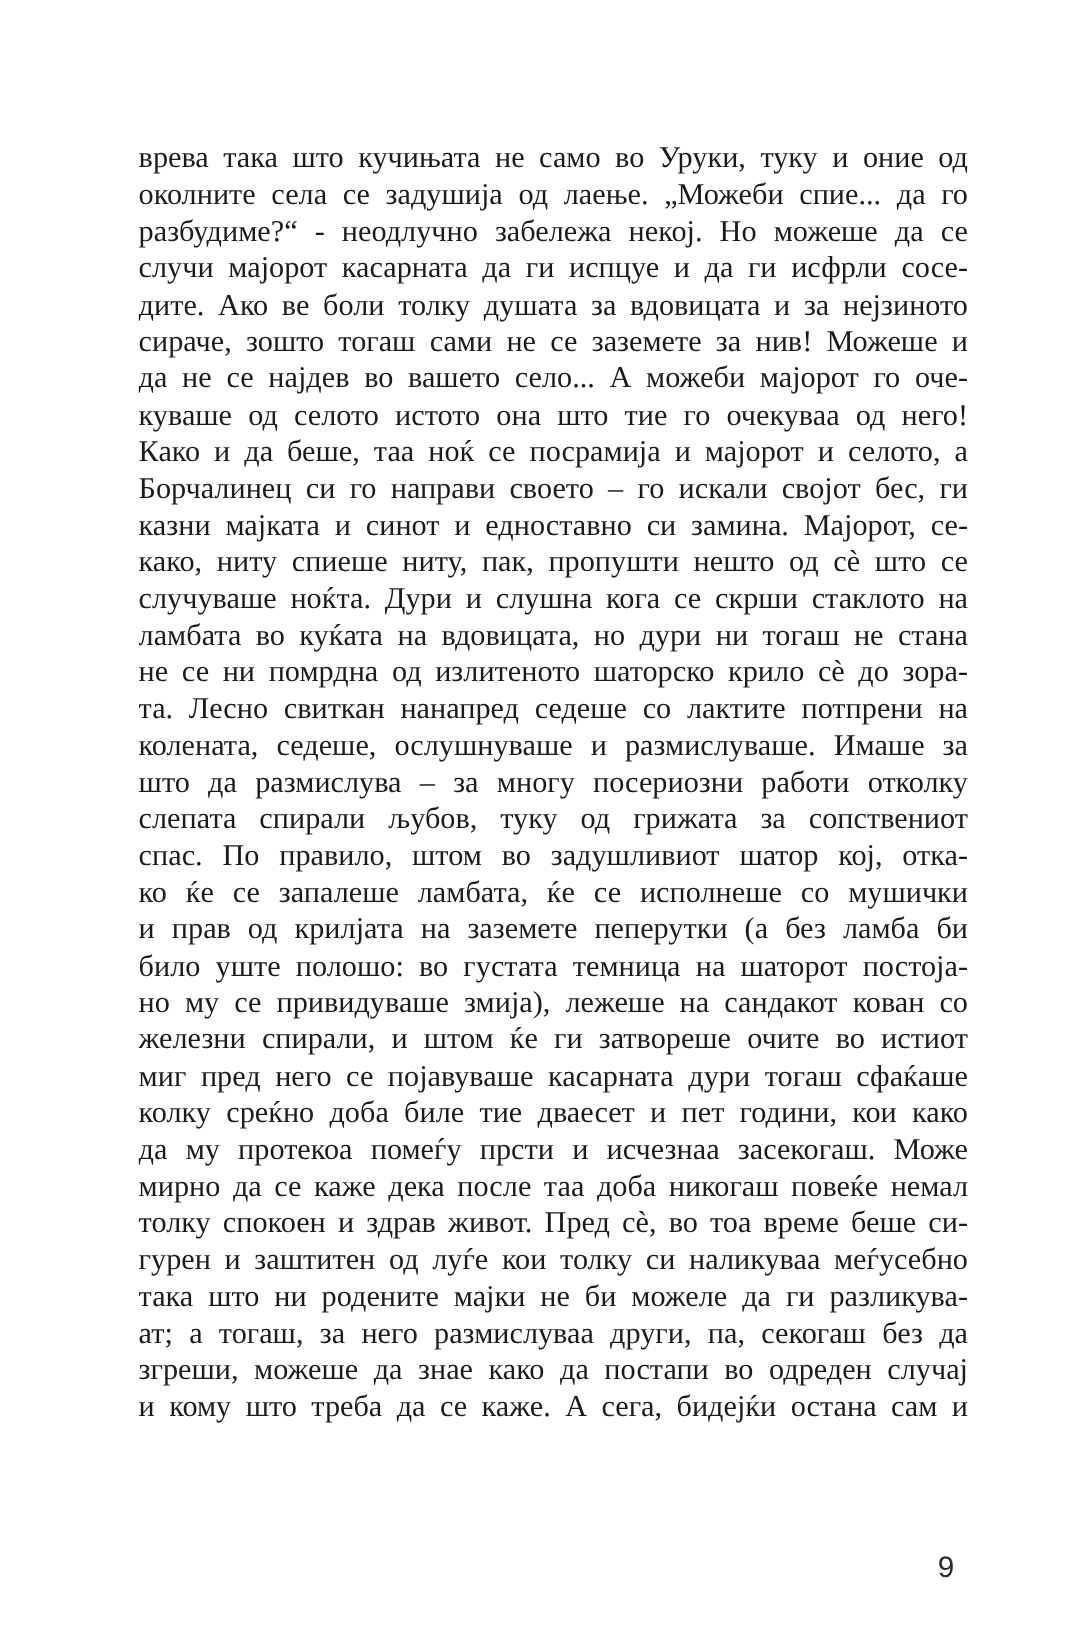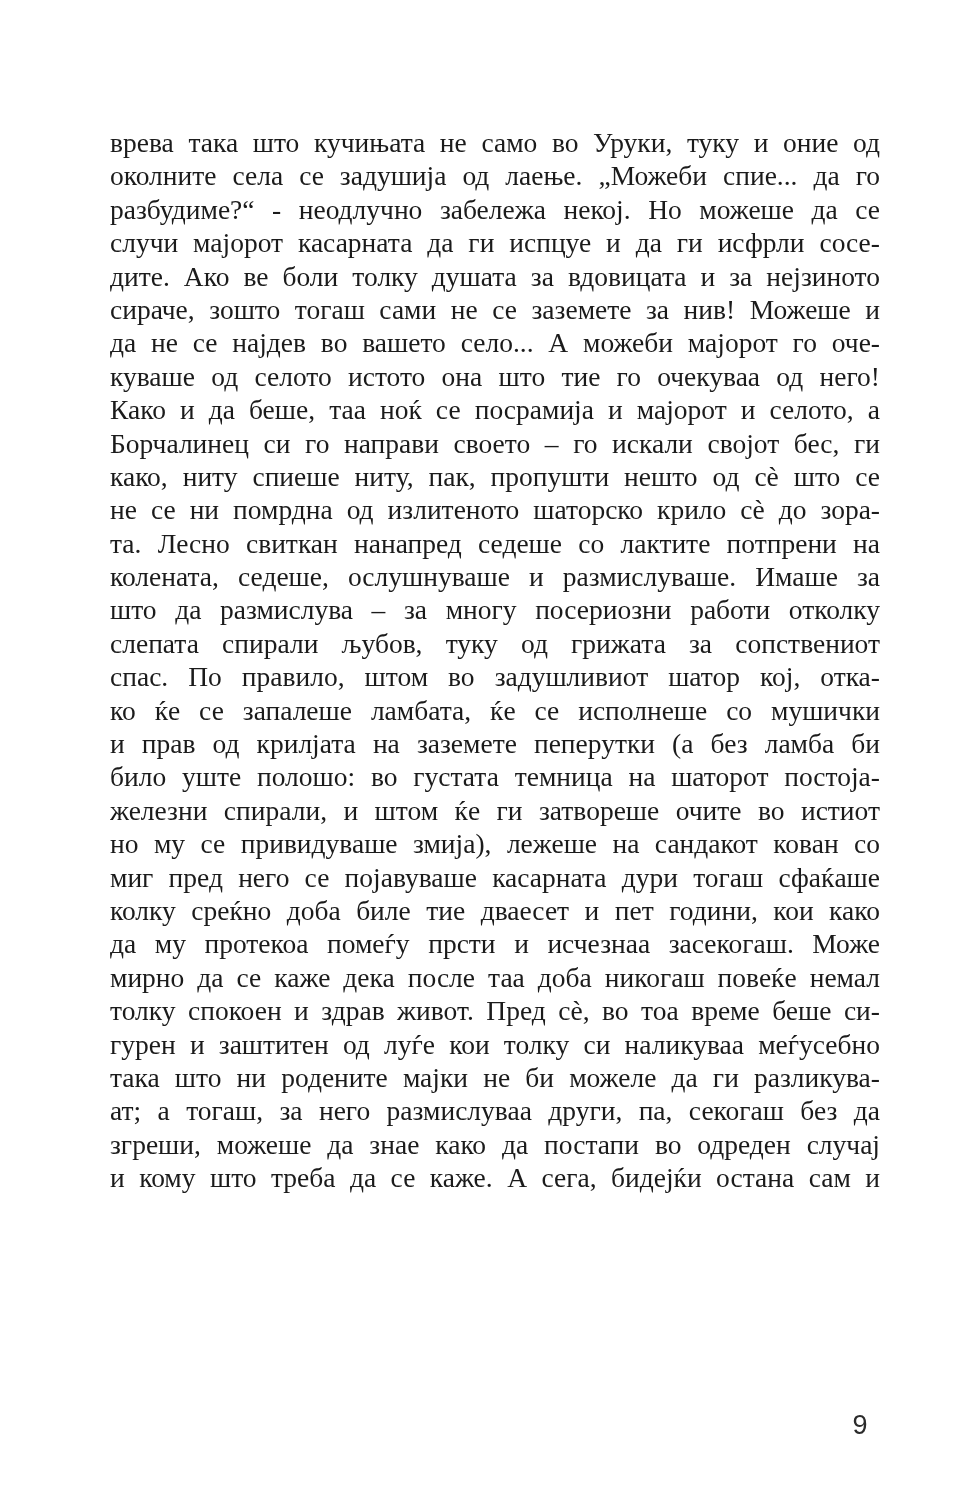--- a/index.html
+++ b/index.html
@@ -21,20 +21,21 @@
     font-family: "Liberation Serif", "DejaVu Serif", serif;
     font-size: 27.5px;
     line-height: 33.4px;
     height: 33.4px;
     color: #1b1b1b;
     text-align: justify;
     text-align-last: justify;
     overflow: hidden;
     white-space: normal;
     word-spacing: 0.5px;
+    margin-left: 16px;
   }
   .page-number {
     position: absolute;
     left: 840px;
     top: 1410px;
     width: 40px;
     text-align: center;
     font-family: "Liberation Sans", "DejaVu Sans", sans-serif;
     font-size: 27px;
     font-weight: 400;
@@ -49,32 +50,35 @@
       <div class="text-line">врева така што кучињата не само во Уруки, туку и оние од</div>
       <div class="text-line">околните села се задушија од лаење. „Можеби спие... да го</div>
       <div class="text-line">разбудиме?“ - неодлучно забележа некој. Но можеше да се</div>
       <div class="text-line">случи мајорот касарната да ги испцуе и да ги исфрли сосе-</div>
       <div class="text-line">дите. Ако ве боли толку душата за вдовицата и за нејзиното</div>
       <div class="text-line">сираче, зошто тогаш сами не се заземете за нив! Можеше и</div>
       <div class="text-line">да не се најдев во вашето село... А можеби мајорот го оче-</div>
       <div class="text-line">куваше од селото истото она што тие го очекуваа од него!</div>
       <div class="text-line">Како и да беше, таа ноќ се посрамија и мајорот и селото, а</div>
       <div class="text-line">Борчалинец си го направи своето – го искали својот бес, ги</div>
+      <div class="text-line">казни мајката и синот и едноставно си замина. Мајорот, се-</div>
       <div class="text-line">како, ниту спиеше ниту, пак, пропушти нешто од сè што се</div>
+      <div class="text-line">случуваше ноќта. Дури и слушна кога се скрши стаклото на</div>
+      <div class="text-line">ламбата во куќата на вдовицата, но дури ни тогаш не стана</div>
       <div class="text-line">не се ни помрдна од излитеното шаторско крило сè до зора-</div>
       <div class="text-line">та. Лесно свиткан нанапред седеше со лактите потпрени на</div>
       <div class="text-line">колената, седеше, ослушнуваше и размислуваше. Имаше за</div>
       <div class="text-line">што да размислува – за многу посериозни работи отколку</div>
       <div class="text-line">слепата спирали љубов, туку од грижата за сопствениот</div>
       <div class="text-line">спас. По правило, штом во задушливиот шатор кој, отка-</div>
       <div class="text-line">ко ќе се запалеше ламбата, ќе се исполнеше со мушички</div>
       <div class="text-line">и прав од крилјата на заземете пеперутки (а без ламба би</div>
       <div class="text-line">било уште полошо: во густата темница на шаторот постоја-</div>
+      <div class="text-line">но му се привидуваше змија), лежеше на сандакот кован со</div>
       <div class="text-line">железни спирали, и штом ќе ги затвореше очите во истиот</div>
-      <div class="text-line">но му се привидуваше змија), лежеше на сандакот кован со</div>
       <div class="text-line">миг пред него се појавуваше касарната дури тогаш сфаќаше</div>
       <div class="text-line">колку среќно доба биле тие дваесет и пет години, кои како</div>
       <div class="text-line">да му протекоа помеѓу прсти и исчезнаа засекогаш. Може</div>
       <div class="text-line">мирно да се каже дека после таа доба никогаш повеќе немал</div>
       <div class="text-line">толку спокоен и здрав живот. Пред сè, во тоа време беше си-</div>
       <div class="text-line">гурен и заштитен од луѓе кои толку си наликуваа меѓусебно</div>
       <div class="text-line">така што ни родените мајки не би можеле да ги разликува-</div>
       <div class="text-line">ат; а тогаш, за него размислуваа други, па, секогаш без да</div>
       <div class="text-line">згреши, можеше да знае како да постапи во одреден случај</div>
       <div class="text-line">и кому што треба да се каже. А сега, бидејќи остана сам и</div>

